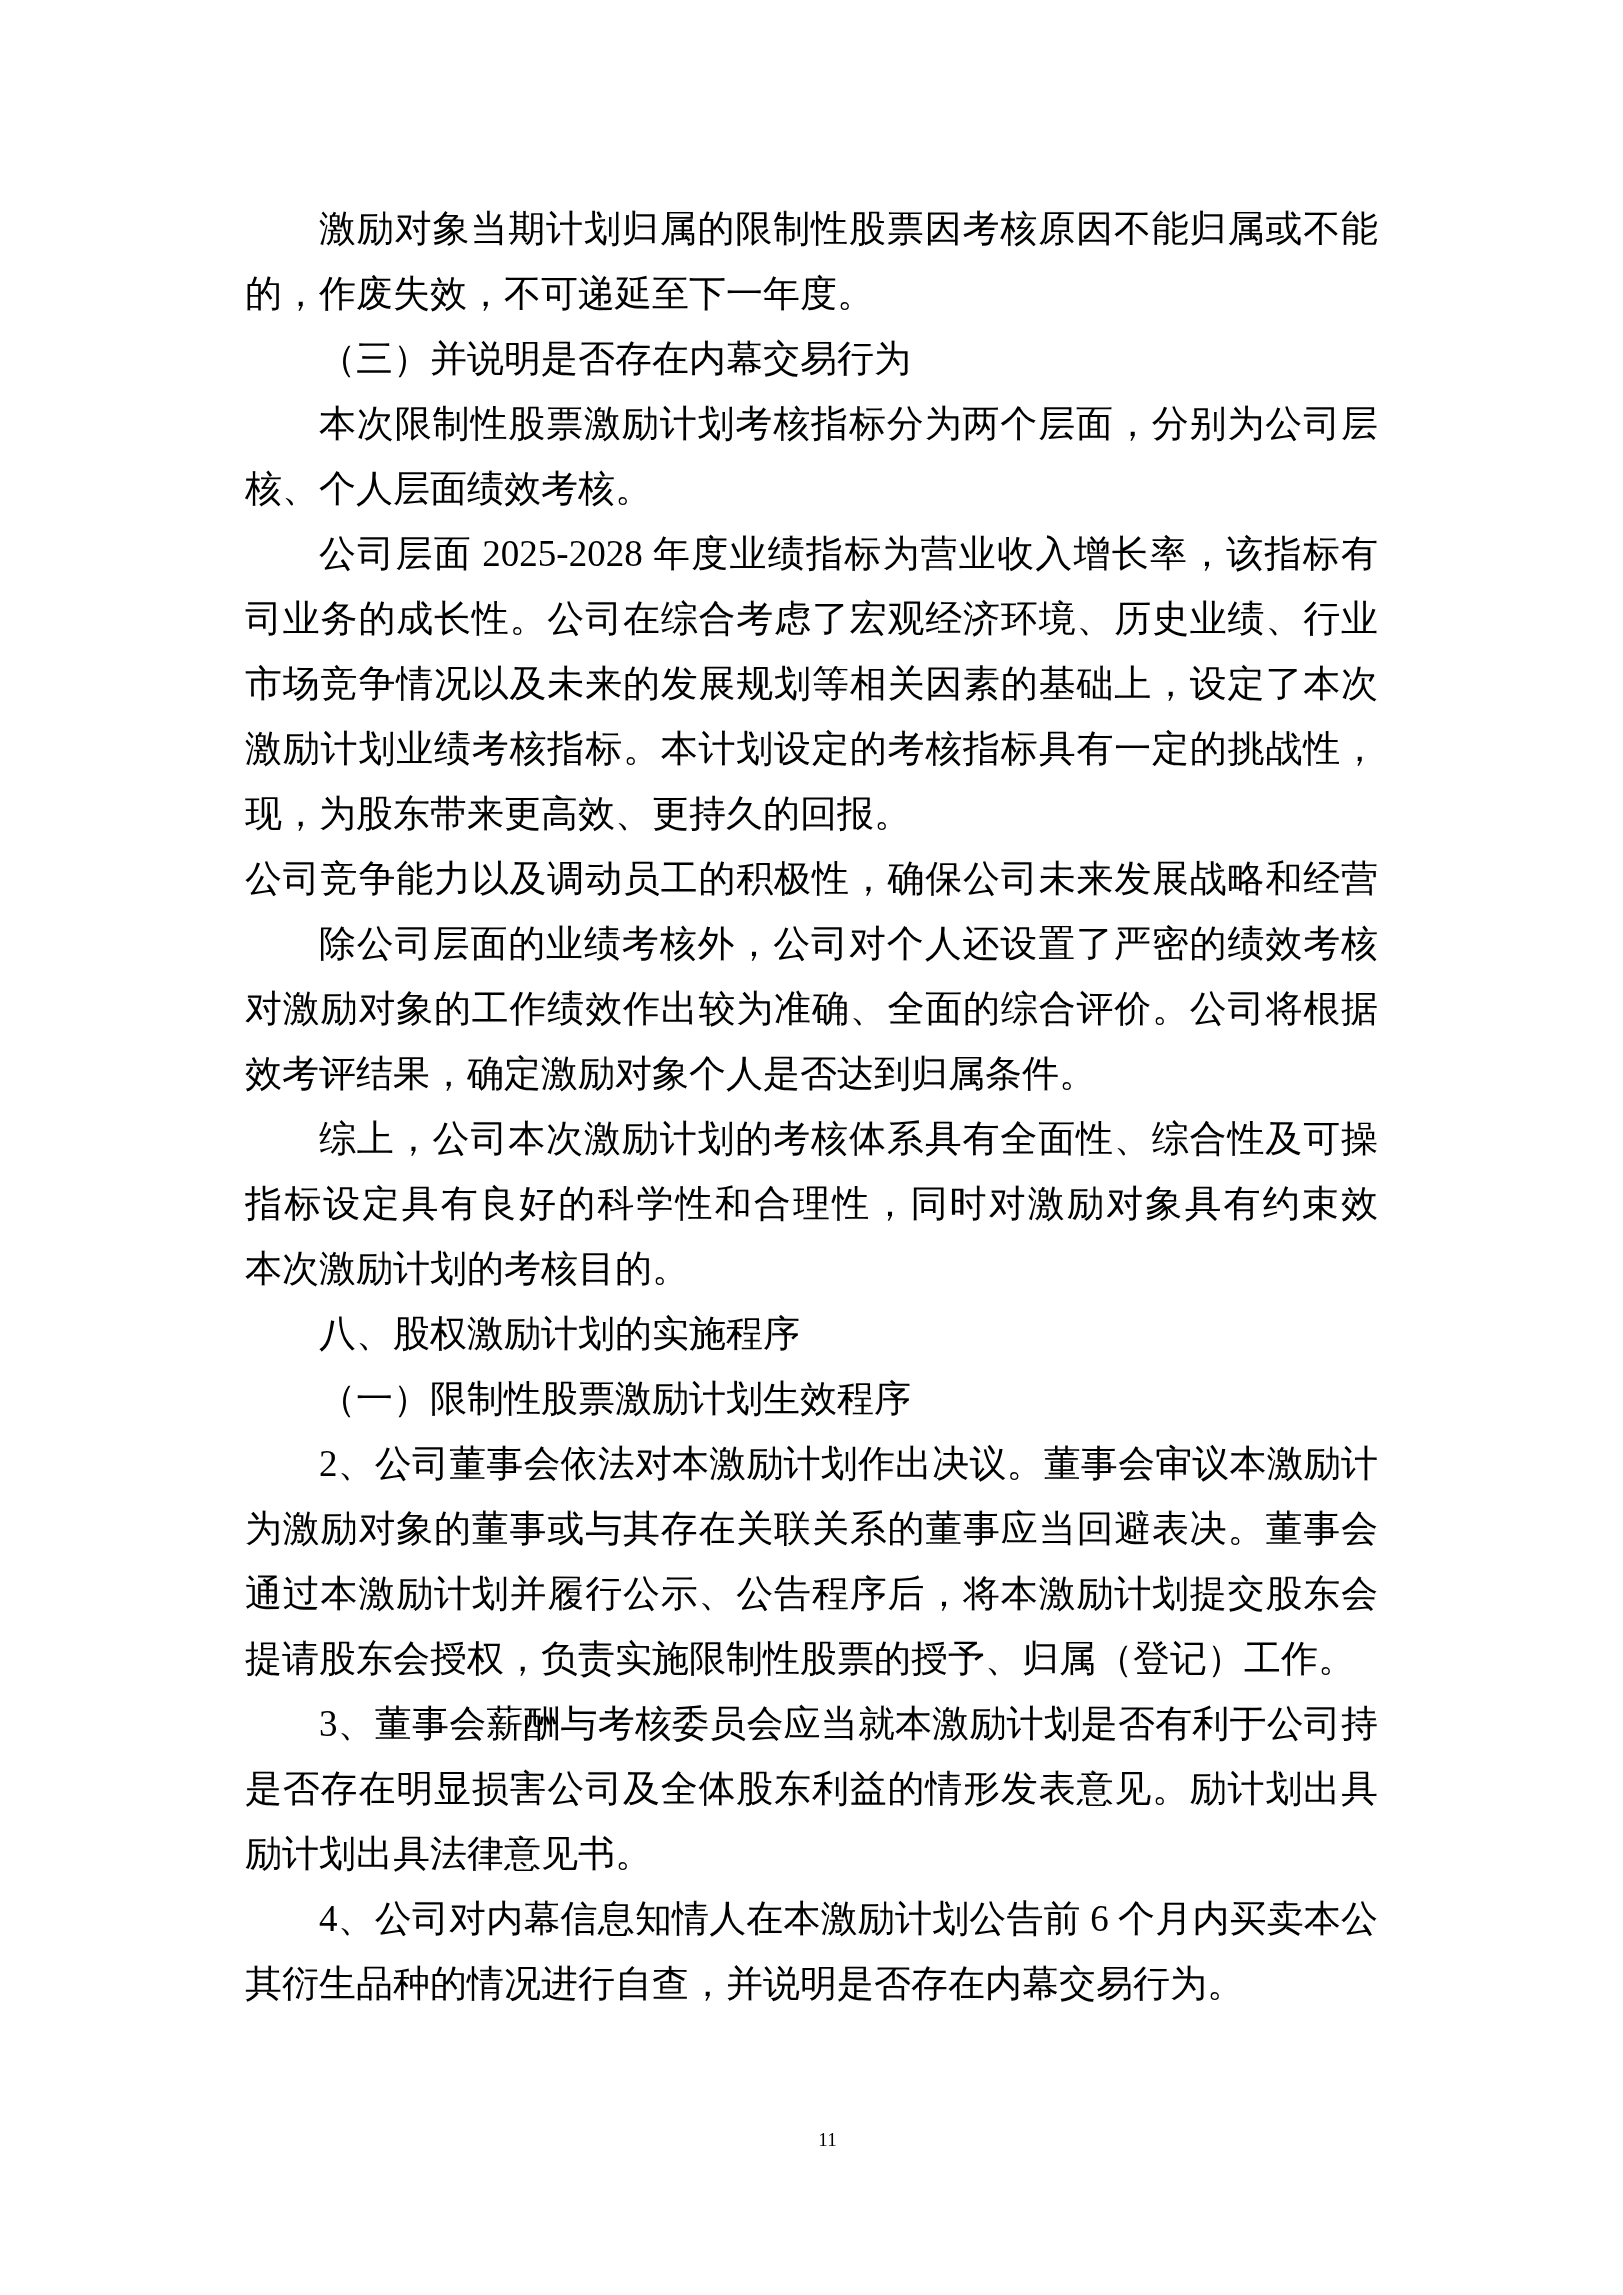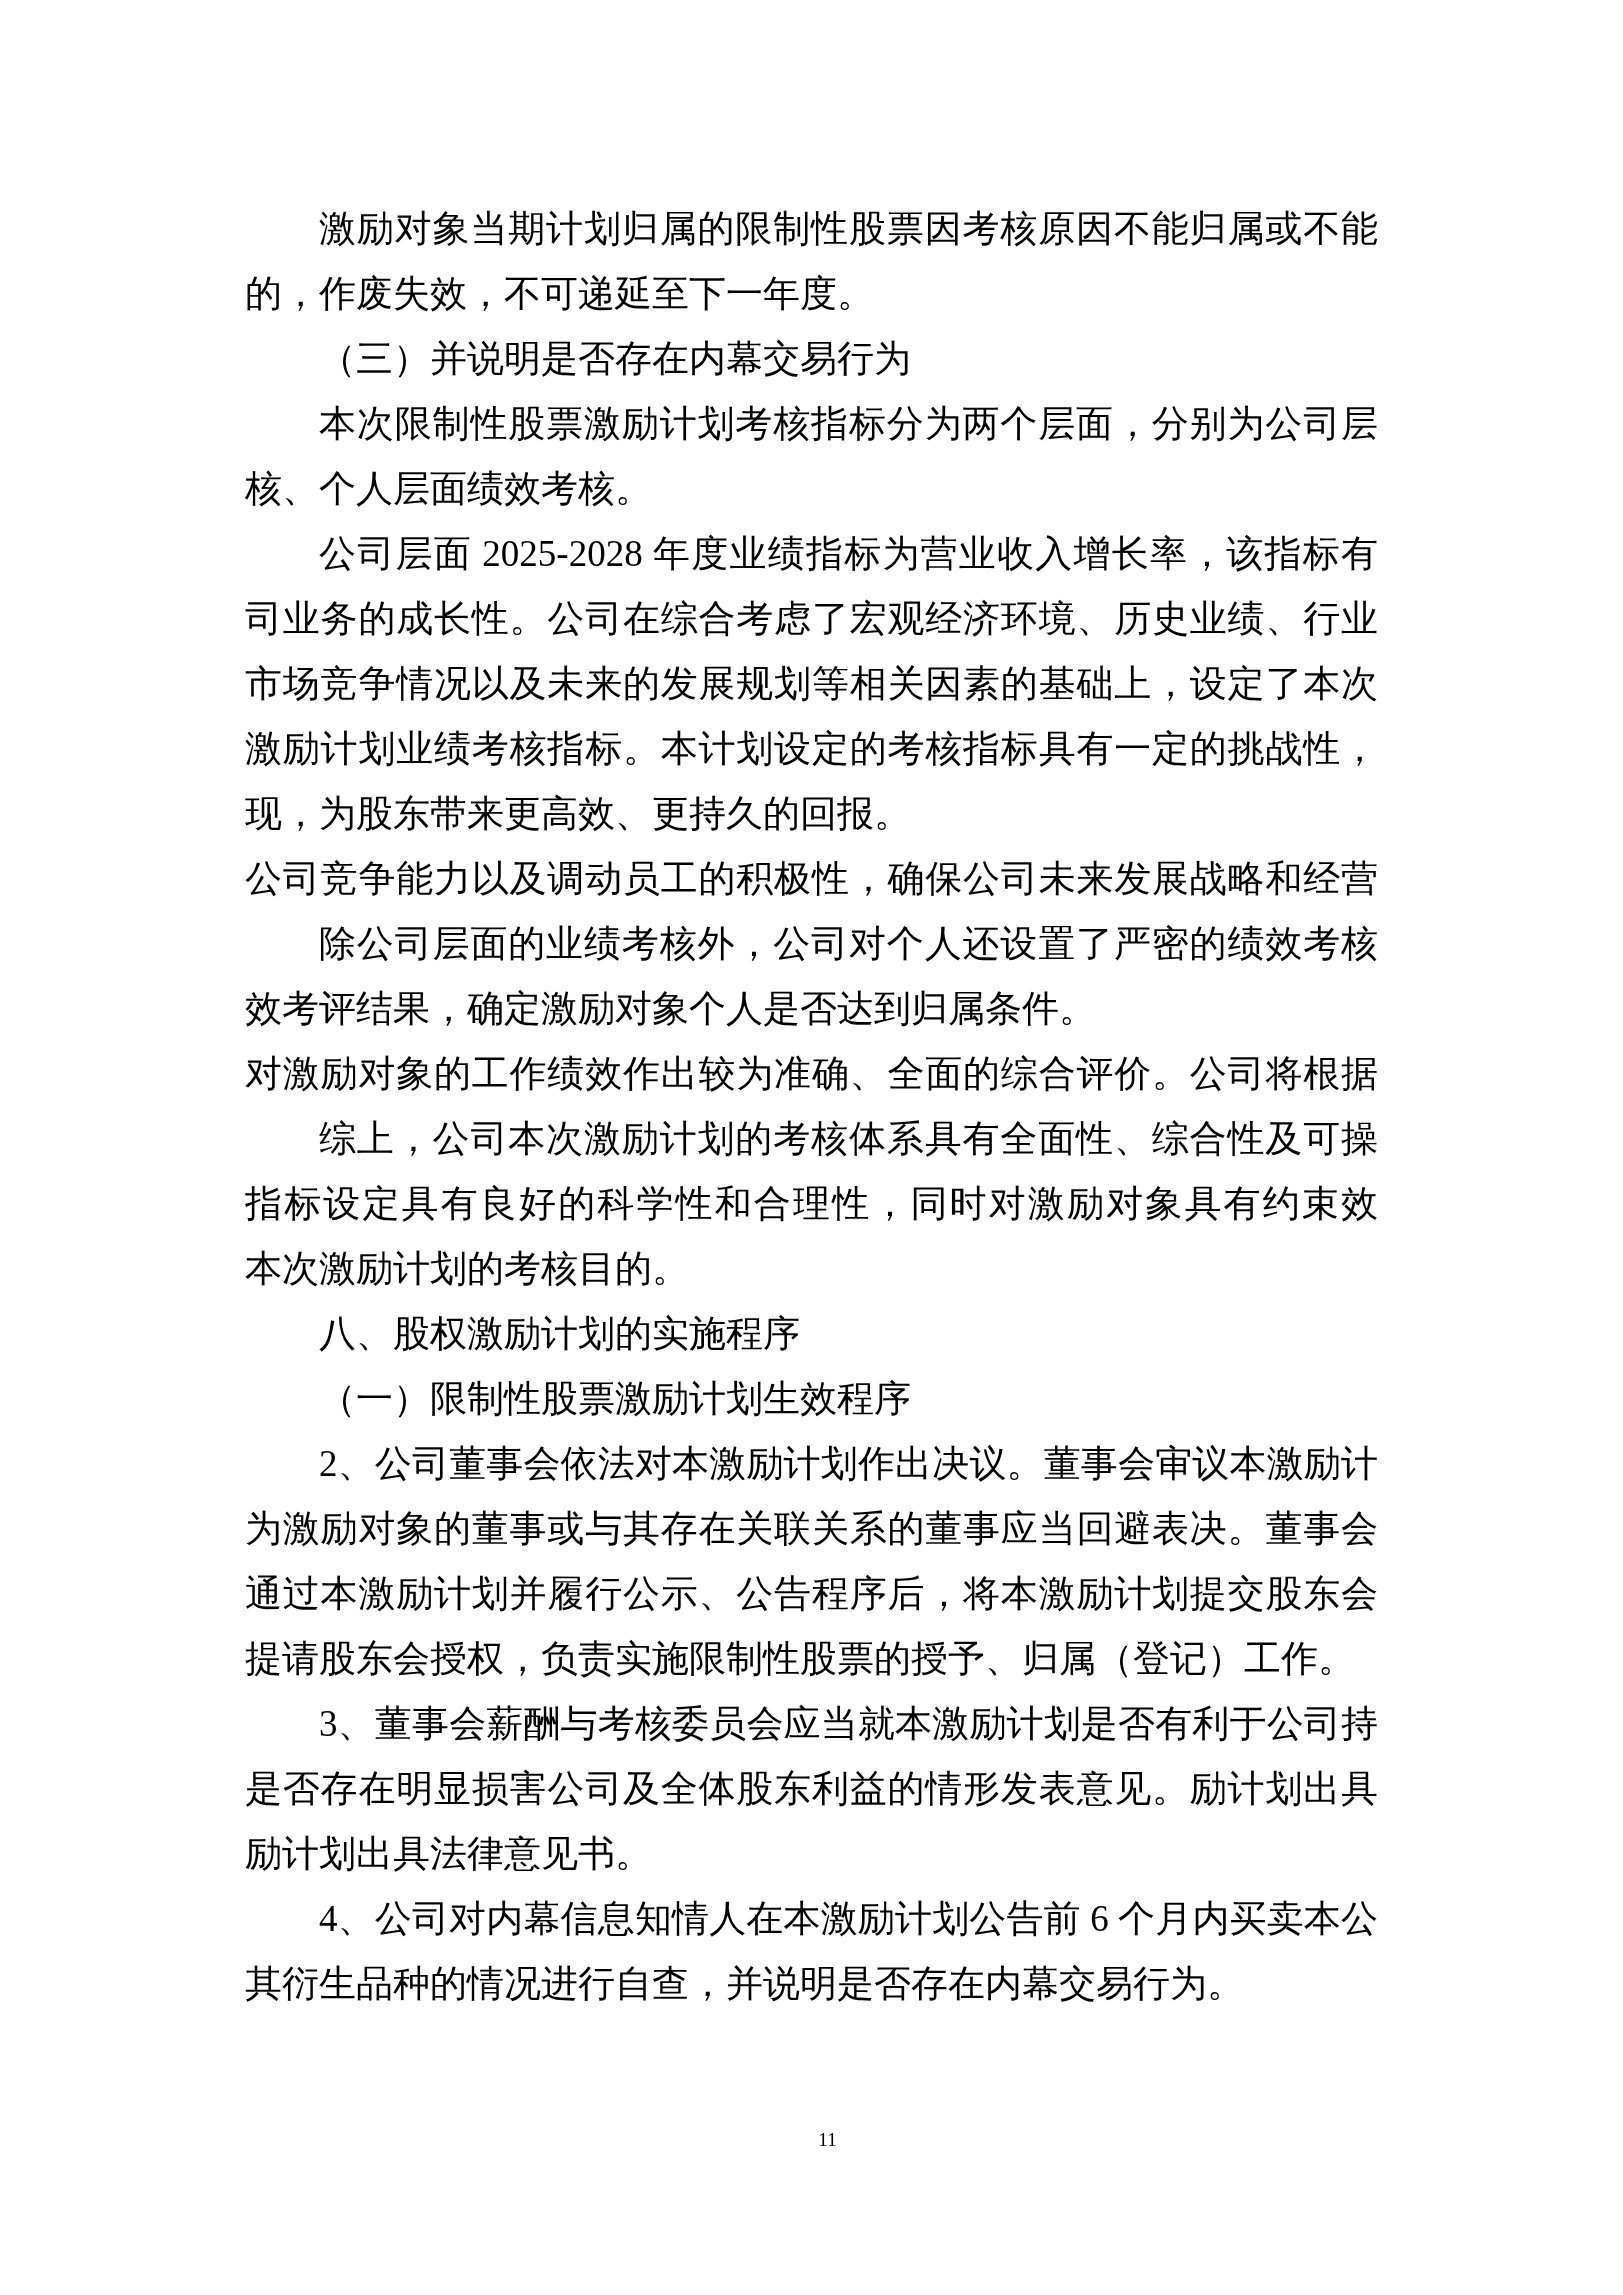--- a/index.html
+++ b/index.html
@@ -60,22 +60,22 @@
     <div class="line i">（三）并说明是否存在内幕交易行为</div>
     <div class="line i j">本次限制性股票激励计划考核指标分为两个层面，分别为公司层面业绩考</div>
     <div class="line">核、个人层面绩效考核。</div>
     <div class="line i j">公司层面 2025-2028 年度业绩指标为营业收入增长率，该指标有利于反映公</div>
     <div class="line j">司业务的成长性。公司在综合考虑了宏观经济环境、历史业绩、行业发展状况、</div>
     <div class="line j">市场竞争情况以及未来的发展规划等相关因素的基础上，设定了本次限制性股票</div>
     <div class="line j">激励计划业绩考核指标。本计划设定的考核指标具有一定的挑战性，有助于提升</div>
     <div class="line">现，为股东带来更高效、更持久的回报。</div>
     <div class="line j">公司竞争能力以及调动员工的积极性，确保公司未来发展战略和经营目标的实</div>
     <div class="line i j">除公司层面的业绩考核外，公司对个人还设置了严密的绩效考核体系，能够</div>
+    <div class="line j">对激励对象的工作绩效作出较为准确、全面的综合评价。公司将根据激励对象绩</div>
     <div class="line">效考评结果，确定激励对象个人是否达到归属条件。</div>
-    <div class="line j">对激励对象的工作绩效作出较为准确、全面的综合评价。公司将根据激励对象绩</div>
     <div class="line i j">综上，公司本次激励计划的考核体系具有全面性、综合性及可操作性，考核</div>
     <div class="line j">指标设定具有良好的科学性和合理性，同时对激励对象具有约束效果，能够达到</div>
     <div class="line">本次激励计划的考核目的。</div>
     <div class="line i b">八、股权激励计划的实施程序</div>
     <div class="line i">（一）限制性股票激励计划生效程序</div>
     <div class="line i j">2、公司董事会依法对本激励计划作出决议。董事会审议本激励计划时，作</div>
     <div class="line j">为激励对象的董事或与其存在关联关系的董事应当回避表决。董事会应当在审议</div>
     <div class="line j">通过本激励计划并履行公示、公告程序后，将本激励计划提交股东会审议；同时</div>
     <div class="line">提请股东会授权，负责实施限制性股票的授予、归属（登记）工作。</div>
     <div class="line i j">3、董事会薪酬与考核委员会应当就本激励计划是否有利于公司持续发展，</div>

